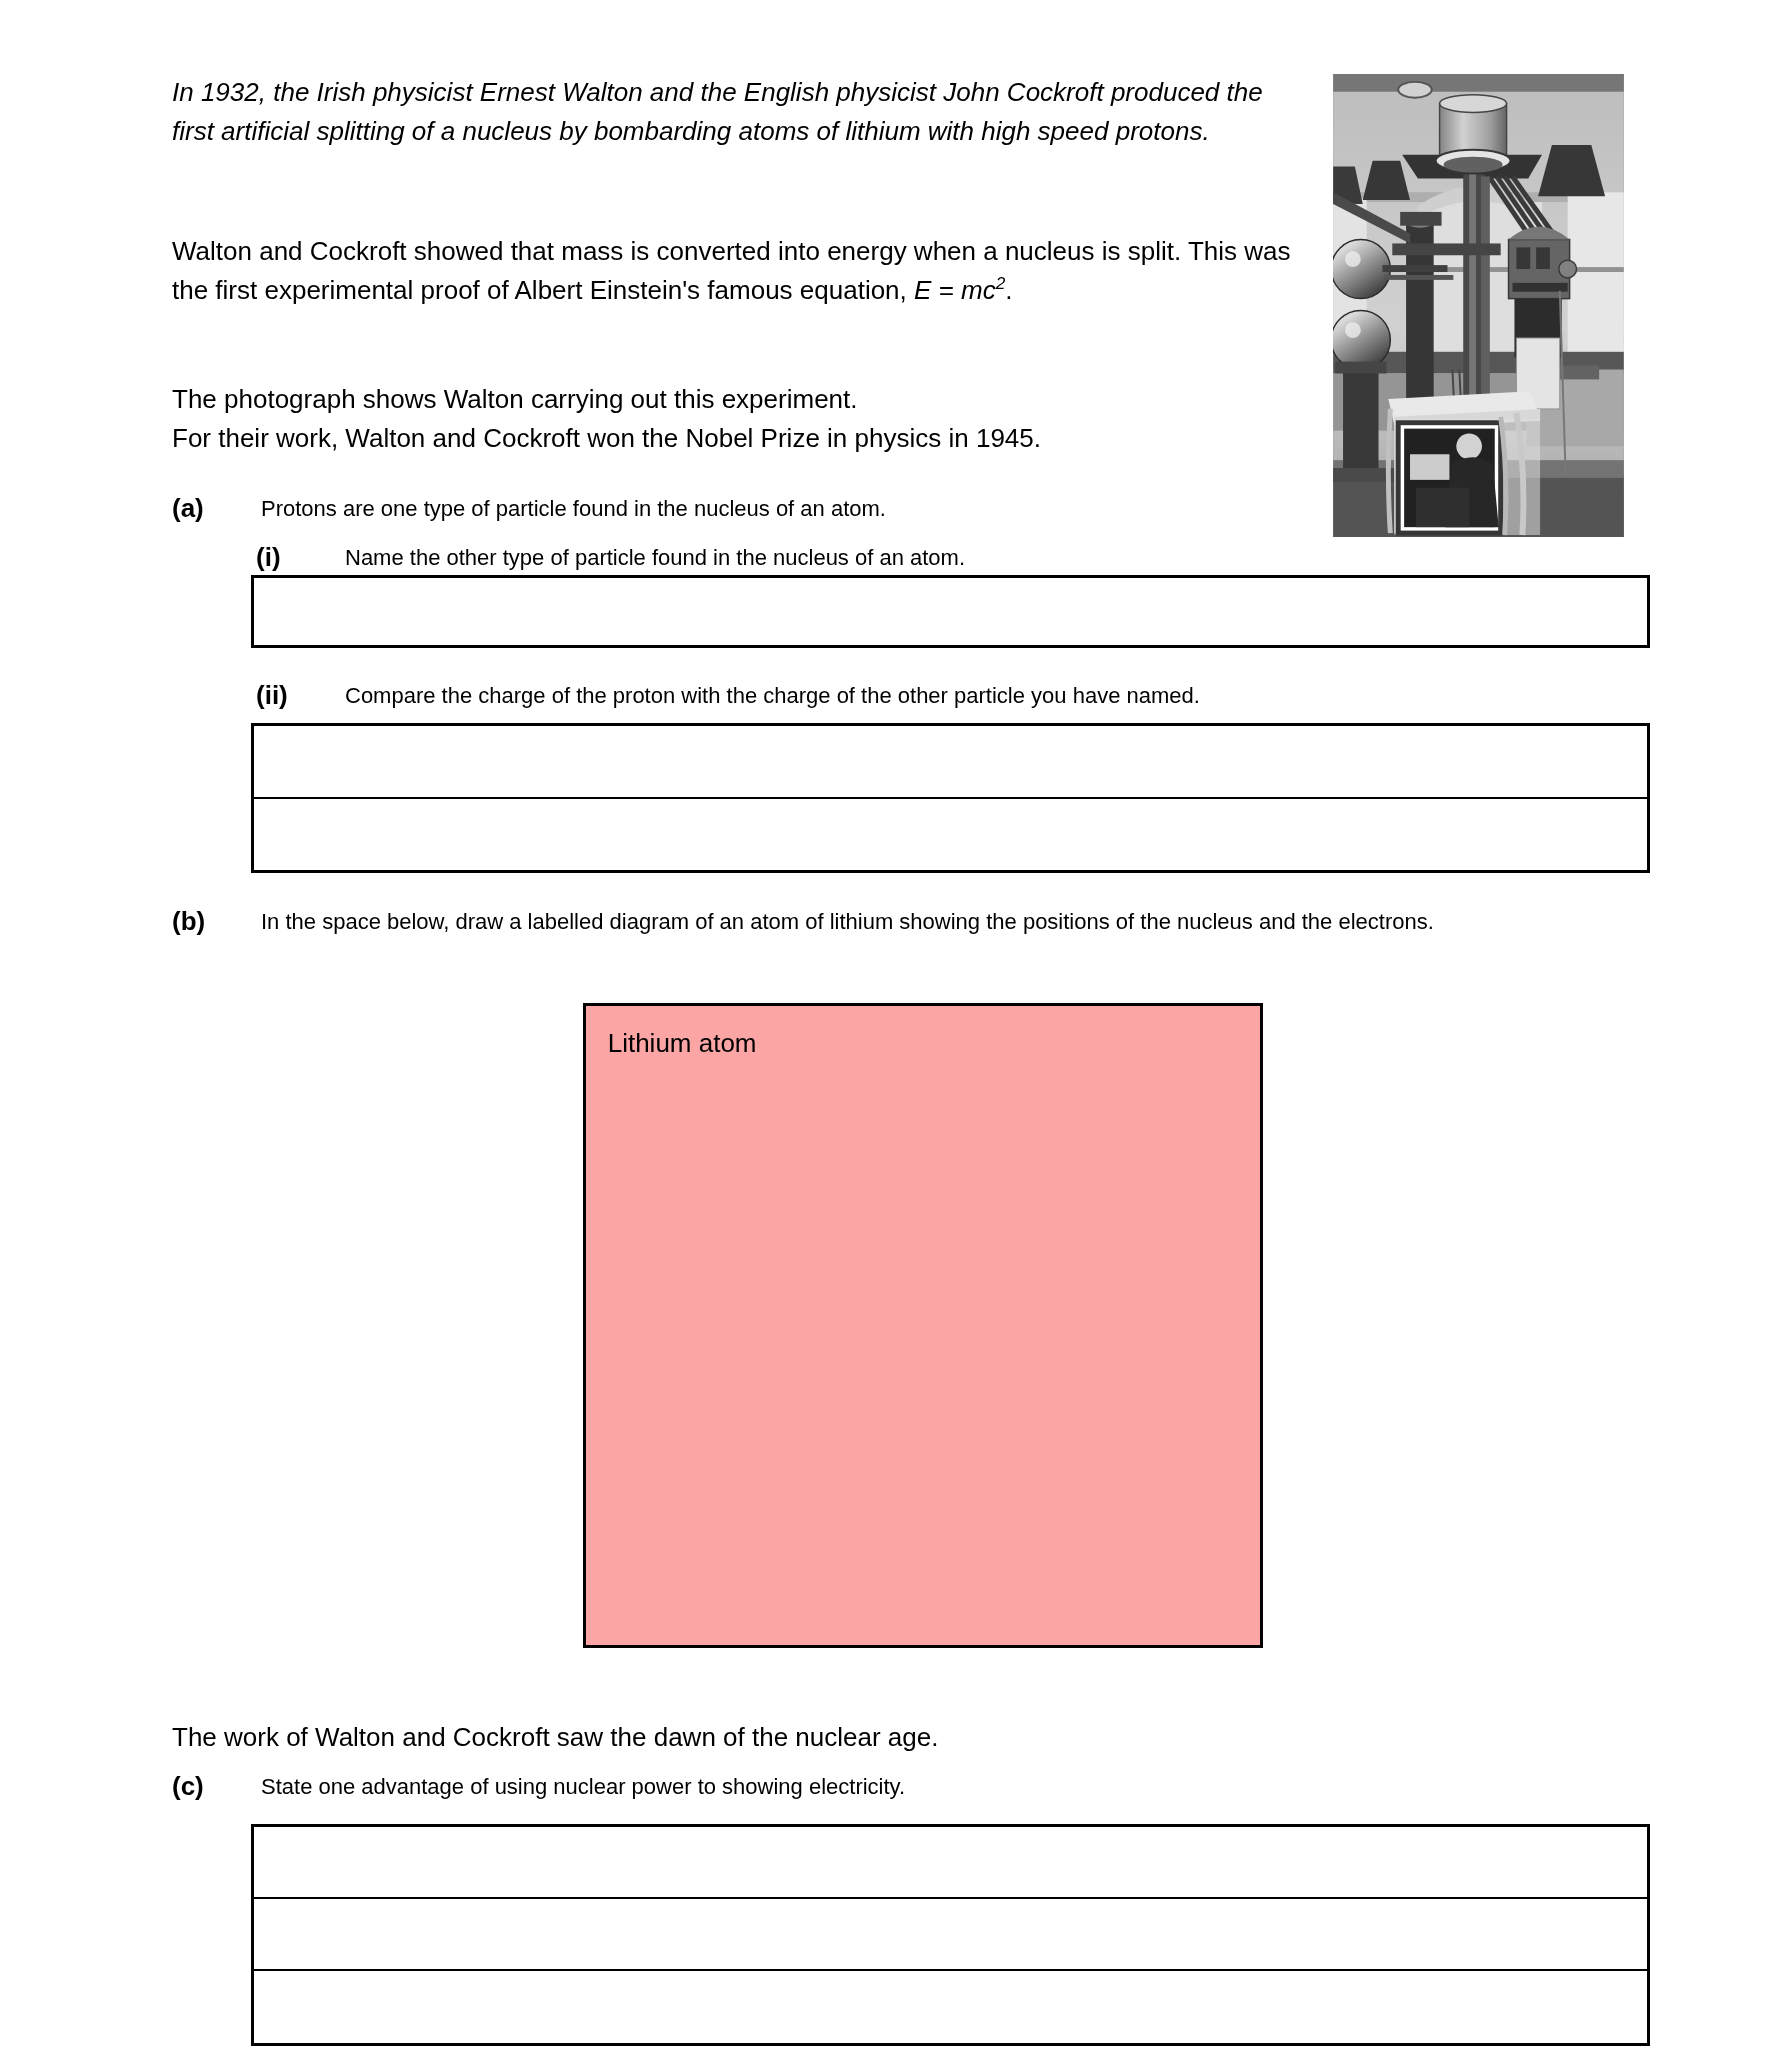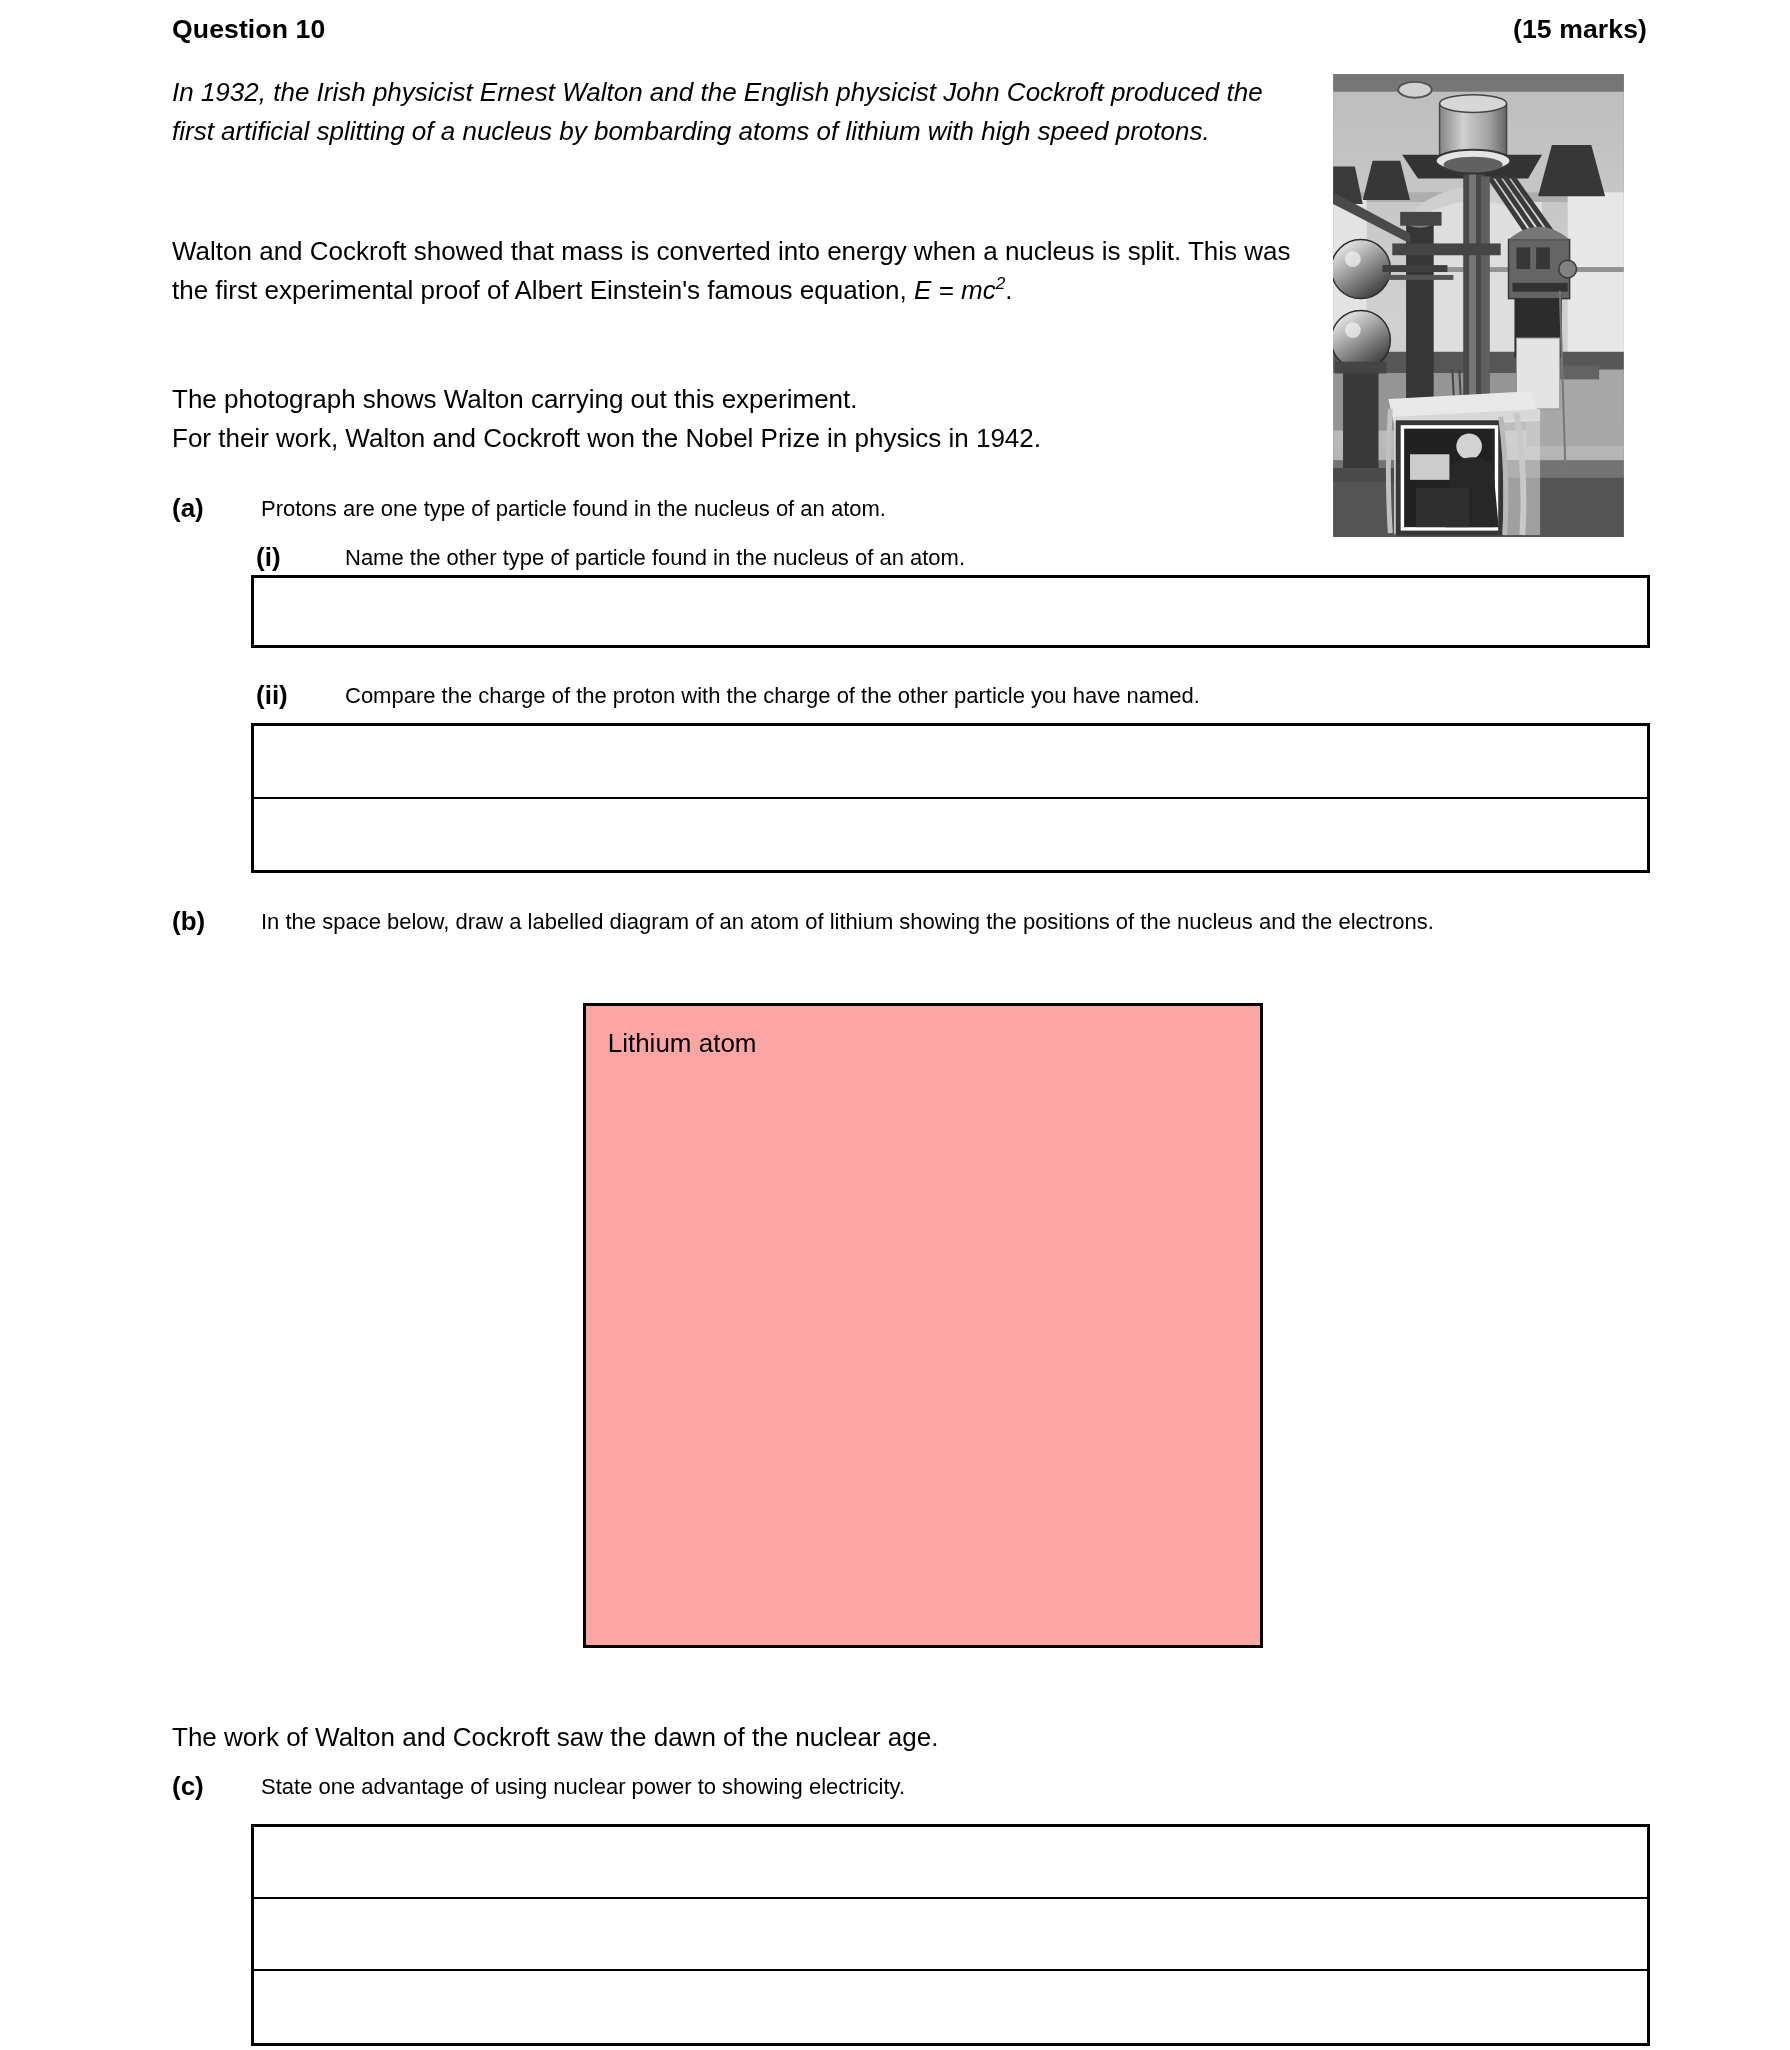--- a/index.html
+++ b/index.html
@@ -140,32 +140,28 @@
     font-size: 26px;
     line-height: 35px;
     color: #000;
   }
 </style>
 </head>
 <body>
 
 <div class="page">
 
-  <div class="qheader">
-    <span>Question 10</span>
-    <span>(15 marks)</span>
-  </div>
 
   <div class="para p1">In 1932, the Irish physicist Ernest Walton and the English physicist John Cockroft produced the first artificial splitting of a nucleus by bombarding atoms of lithium with high speed protons.</div>
 
   <div class="para p2"><span>Walton and Cockroft showed that mass is converted into energy when a nucleus is split.  This was the first experimental proof of Albert Einstein's famous equation, </span><span class="eq"><span>E = mc</span><sup>2</sup></span><span>.</span></div>
 
   <div class="para p3">
     <div>The photograph shows Walton carrying out this experiment.</div>
-    <div>For their work, Walton and Cockroft won the Nobel Prize in physics in 1942.</div>
+    <div>For their work, Walton and Cockroft won the Nobel Prize in physics in 1945.</div>
   </div>
 
   <div class="photo">
     <svg width="291" height="463" viewBox="0 0 295 470" xmlns="http://www.w3.org/2000/svg" aria-hidden="true">
       <defs>
         <linearGradient id="sph" x1="0.25" y1="0.15" x2="0.8" y2="0.95">
           <stop offset="0" stop-color="#d8d8d8"></stop>
           <stop offset="0.45" stop-color="#8a8a8a"></stop>
           <stop offset="1" stop-color="#2e2e2e"></stop>
         </linearGradient>

